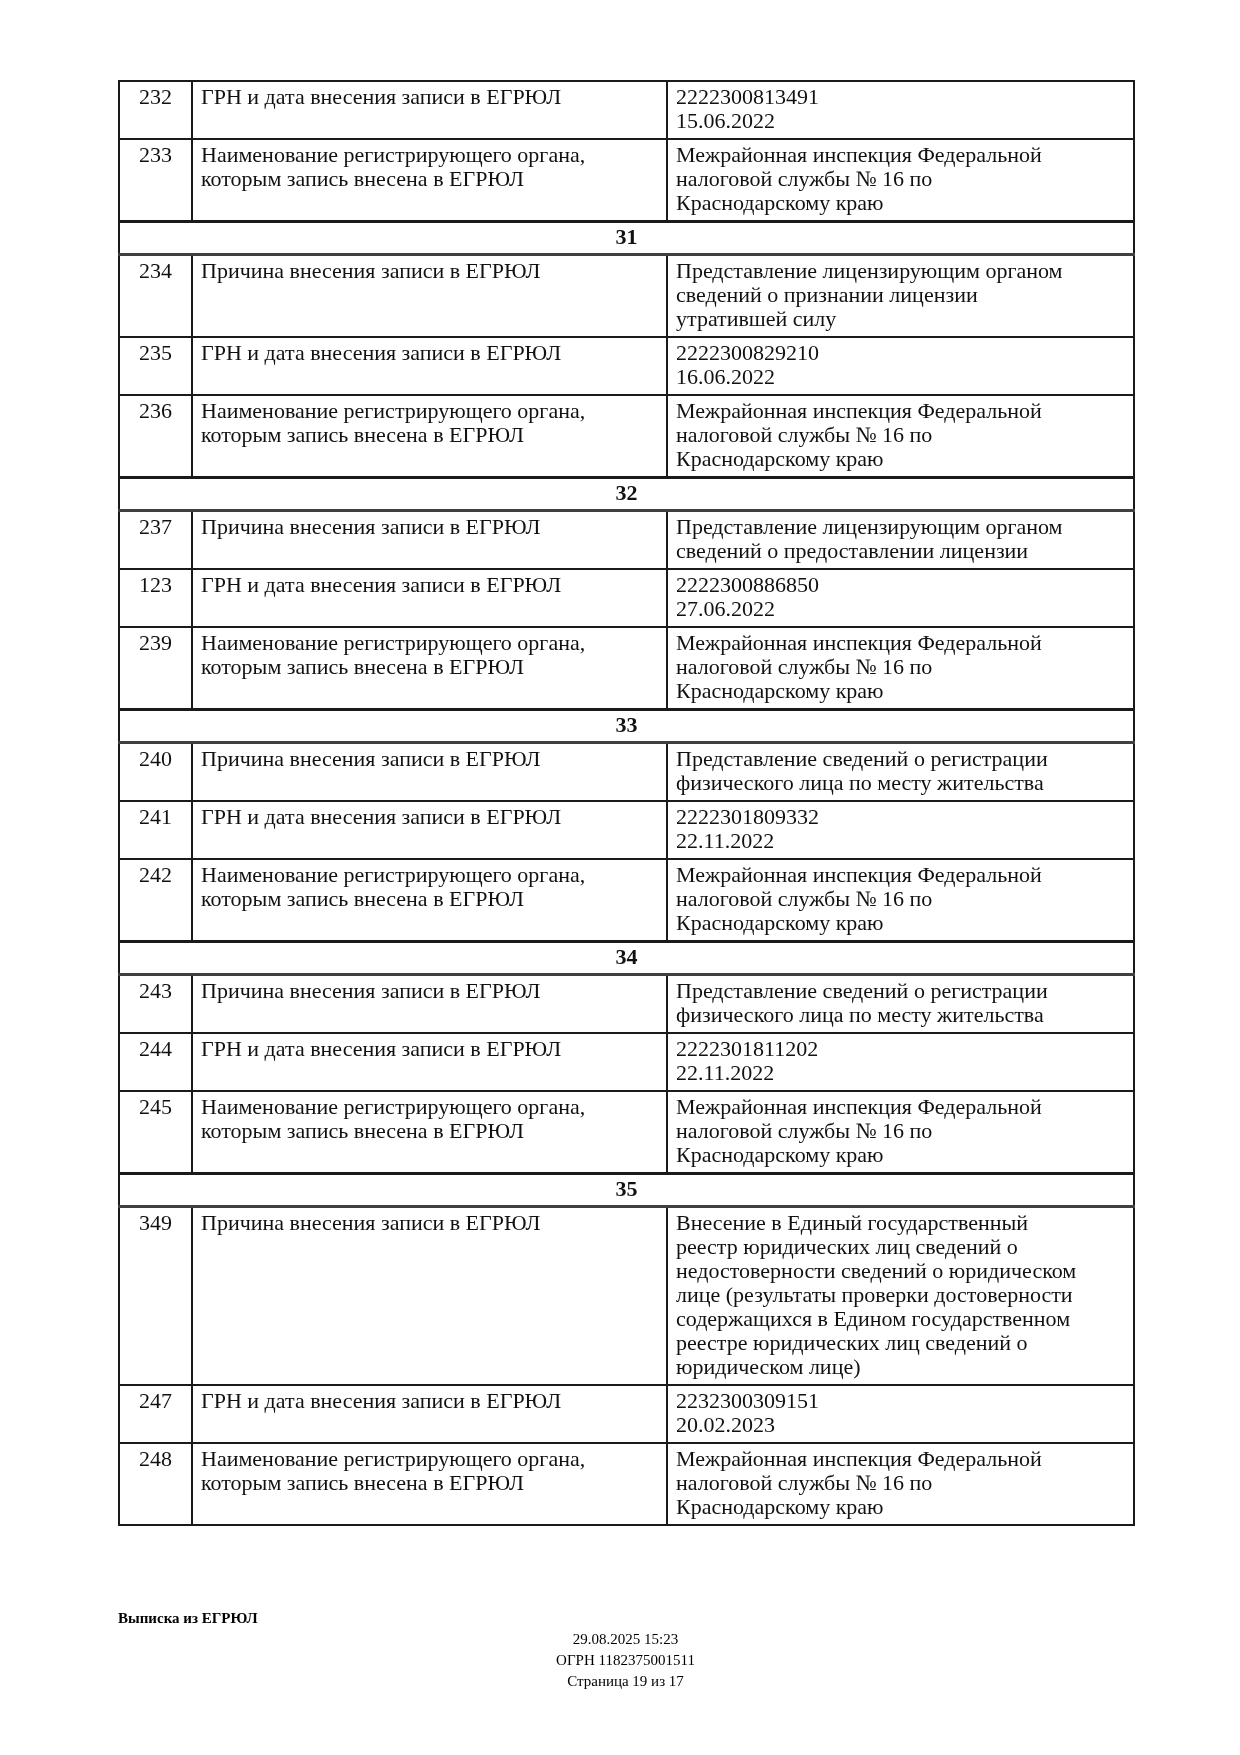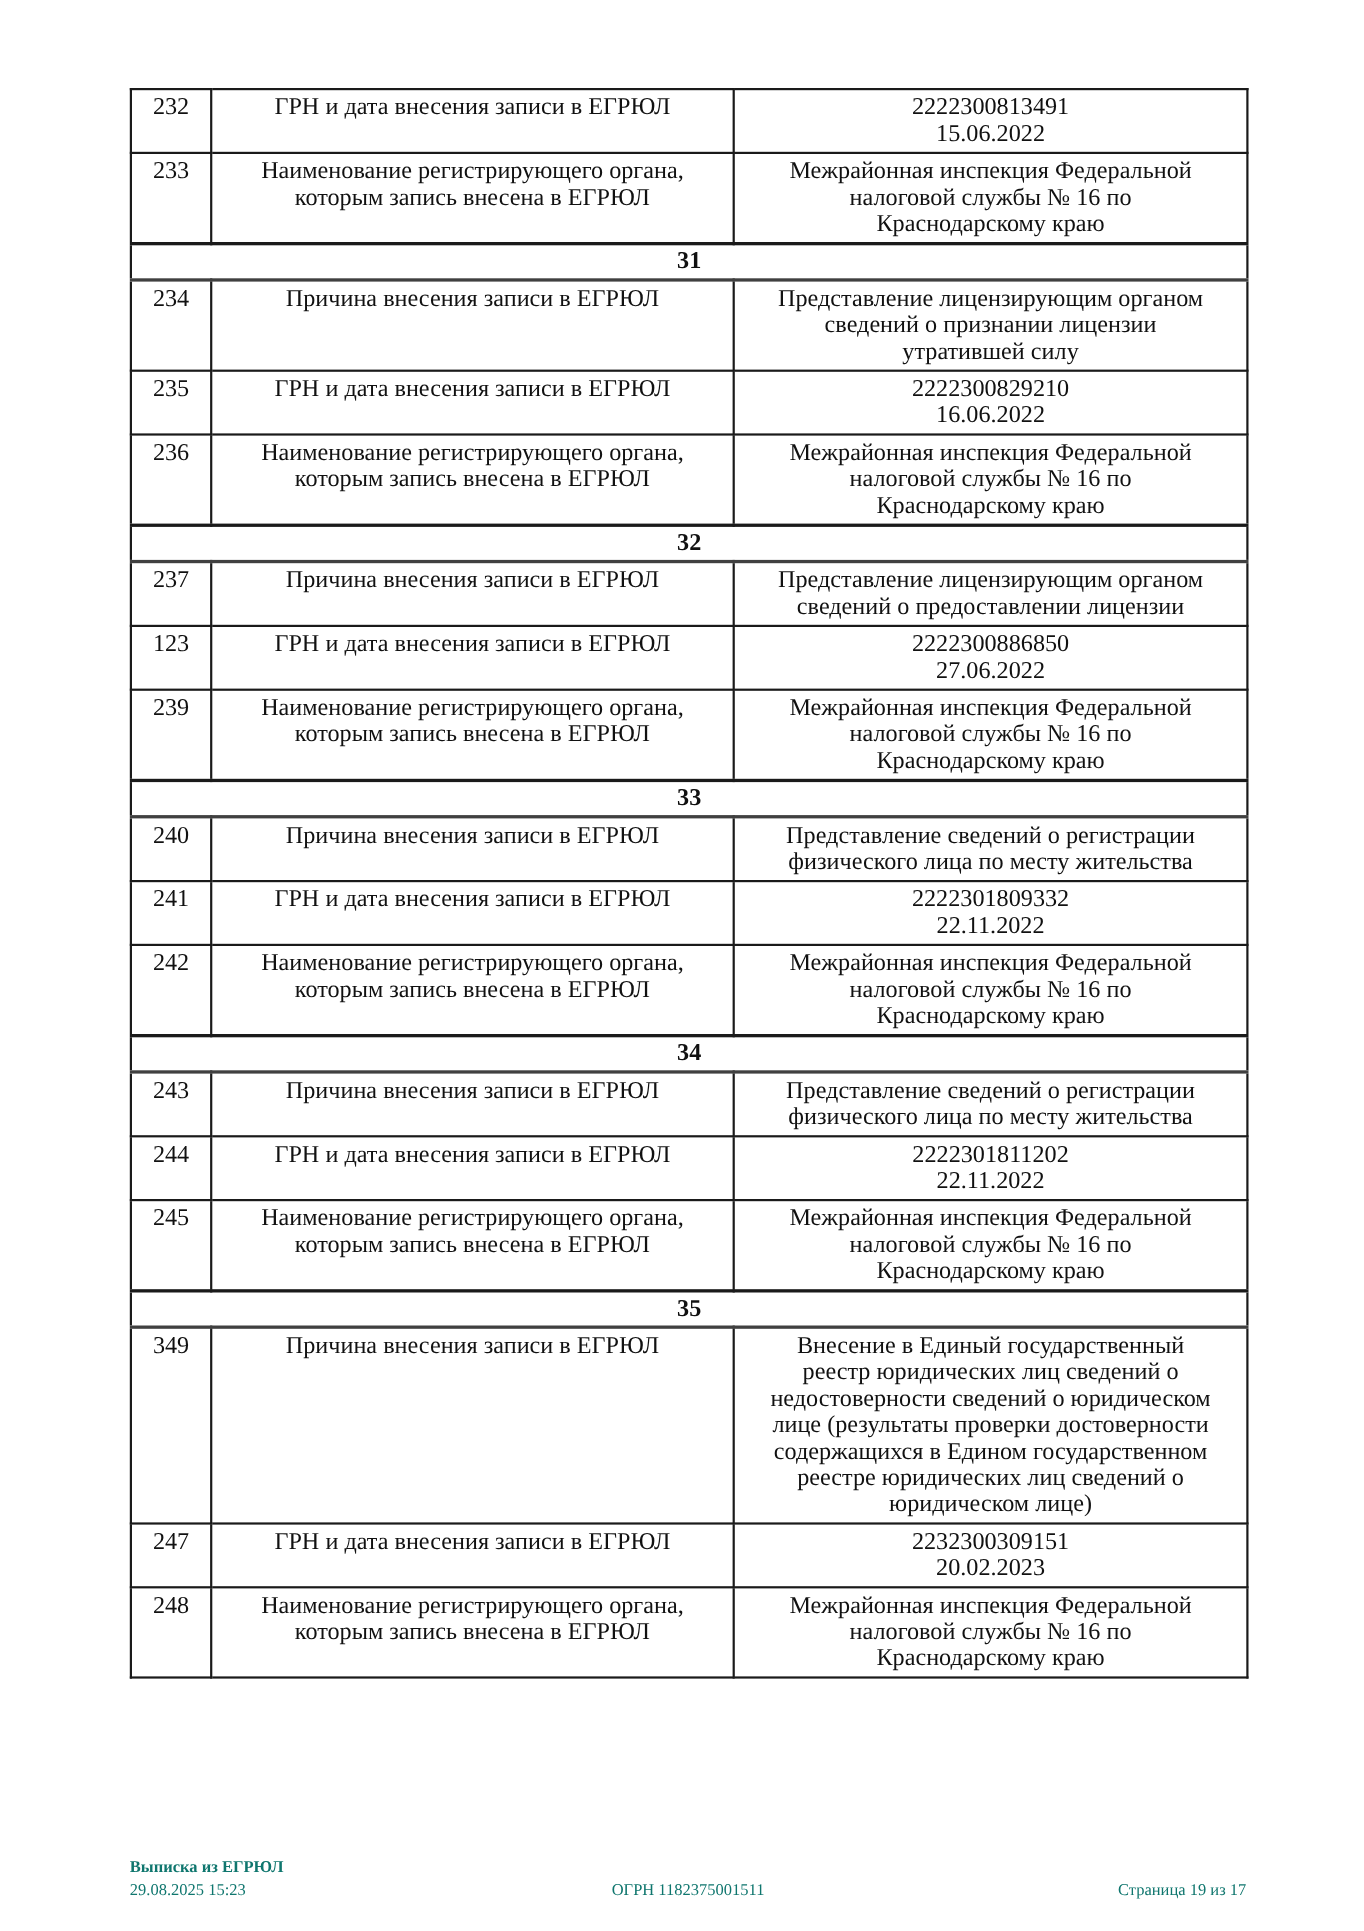--- a/index.html
+++ b/index.html
@@ -31,46 +31,47 @@
     vertical-align: top;
     padding: 3px 8px 5px 8px;
   }
   td.c-num {
     text-align: center;
     padding-left: 2px;
     padding-right: 2px;
   }
   td.c-label, td.c-value {
     white-space: pre-line;
-    text-align: center;
+    text-align: left;
   }
   tr.section-row td {
     text-align: center;
     font-weight: bold;
     padding-top: 2px;
     padding-bottom: 4px;
     border-top: 3px solid #1a1a1a;
     border-bottom: 3px solid #404040;
   }
   .footer {
     position: absolute;
     left: 118px;
-    top: 1688px;
+    top: 1608px;
     width: 1015px;
     font-size: 15px;
     line-height: 21px;
-    color: #0f766e;
+    color: #000000;
   }
   .footer-line1 {
     font-weight: bold;
   }
   .footer-line2 {
     display: flex;
     justify-content: space-between;
     align-items: center;
+    flex-direction: column;
   }
   .footer-line2 .fcell {
     flex: 1;
   }
   .footer-line2 .f-center { text-align: center; }
   .footer-line2 .f-right  { text-align: right; }
 </style>
 </head>
 <body>
 

